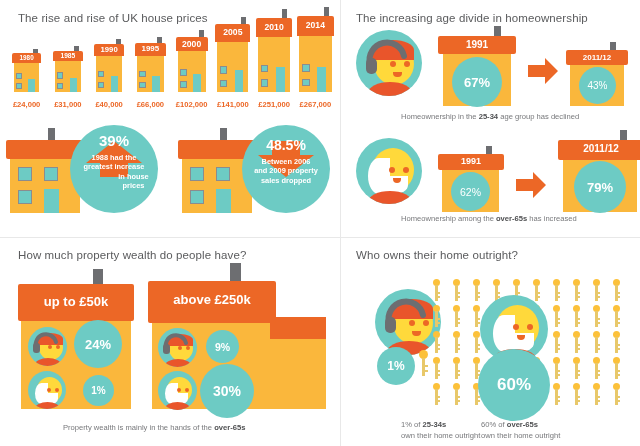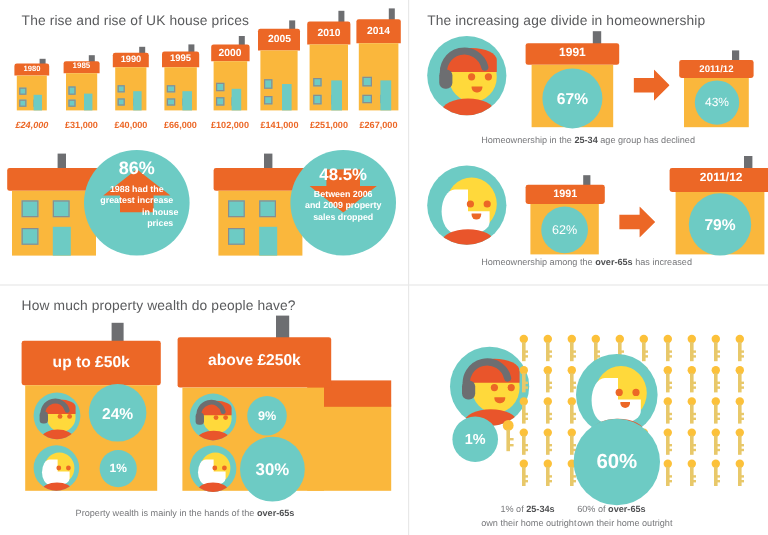--- a/index.html
+++ b/index.html
@@ -101,21 +101,21 @@
     <div class="pricechart" id="pricechart">
         <div class="ph" style="left: 0px; width: 41.25px; height: 43.2894px;">
           <div class="chimney" style="left: 27.1406px; bottom: 38.2894px; height: 5.10762px;"></div>
           <div class="roof" style="left: 5.81678px; width: 29.6164px; height: 10.2152px; bottom: 29.0741px; font-size: 6.33345px; line-height: 10.2152px;">1980</div>
           <div class="body" style="left: 7.81678px; width: 25.6164px; height: 29.0741px;"></div>
           <div class="win" style="left: 9.815px; bottom: 2.90741px; width: 6.21945px; height: 6.21945px;"></div>
           <div class="win" style="left: 22.2539px; bottom: 2.90741px; width: 6.21945px; height: 6.21945px;"></div>
           <div class="win" style="left: 9.815px; bottom: 13.0343px; width: 6.21945px; height: 6.21945px;"></div>
           <div class="door" style="left: 22.2539px; bottom: 0px; width: 7.21945px; height: 13.0834px;"></div>
         </div>
-        <div class="price" style="left: 0px; width: 41.25px; font-style: italic;">£24,000</div>
+        <div class="price" style="left: 0px; width: 41.25px;">£24,000</div>
         <div class="ph" style="left: 41.25px; width: 41.25px; height: 45.2981px;">
           <div class="chimney" style="left: 27.189px; bottom: 40.2981px; height: 5.36875px;"></div>
           <div class="roof" style="left: 5.70684px; width: 29.8363px; height: 10.7375px; bottom: 30.5606px; font-size: 6.65726px; line-height: 10.7375px;">1985</div>
           <div class="body" style="left: 7.70684px; width: 25.8363px; height: 30.5606px;"></div>
           <div class="win" style="left: 9.73474px; bottom: 3.05606px; width: 6.26563px; height: 6.26563px;"></div>
           <div class="win" style="left: 22.266px; bottom: 3.05606px; width: 6.26563px; height: 6.26563px;"></div>
           <div class="win" style="left: 9.73474px; bottom: 13.3777px; width: 6.26563px; height: 6.26563px;"></div>
           <div class="door" style="left: 22.266px; bottom: 0px; width: 7.26563px; height: 13.7523px;"></div>
         </div>
         <div class="price" style="left: 41.25px; width: 41.25px;">£31,000</div>
@@ -187,21 +187,21 @@
       <div class="bd" style="left:4px; top:31px; width:70px; height:54px;"></div>
       <div class="w" style="left:12px; top:39px; width:14px; height:14px;"></div>
       <div class="w" style="left:38px; top:39px; width:14px; height:14px;"></div>
       <div class="w" style="left:12px; top:62px; width:14px; height:14px;"></div>
       <div class="dr" style="left:38px; top:61px; width:15px; height:24px;"></div>
     </div>
     <div class="teal-circle" id="fact1" style="left:70px; top:125px; width:88px; height:88px;">
       <svg width="60" height="36" viewBox="0 0 60 36" style="position:absolute;left:14px;top:16px;">
         <polygon points="30,0 58,22 44,22 44,36 16,36 16,22 2,22" fill="#ec6726"></polygon>
       </svg>
-      <div class="tc-big-num" style="position:relative; z-index:2; font-size:15px; margin-top:-16px;">86%</div>
+      <div class="tc-big-num" style="position:relative; z-index:2; font-size:15px; margin-top:-16px;">39%</div>
       <div class="tc-sub" style="position:relative; z-index:2; font-size:7.4px; margin-top:4px;">1988 had the</div>
       <div class="tc-sub" style="position:relative; z-index:2; font-size:7.4px;">greatest increase</div>
       <div class="tc-sub" style="position:relative; z-index:2; font-size:7.4px;margin-left:39px;">in house prices</div>
     </div>
 
     <div class="bighouse" id="bh2" style="left:178px; top:128px; width:78px; height:85px;">
       <div class="chim" style="left:42px; top:0; height:16px;"></div>
       <div class="rf" style="left:0; top:12px; width:78px; height:19px; border-radius:2px;"></div>
       <div class="bd" style="left:4px; top:31px; width:70px; height:54px;"></div>
       <div class="w" style="left:12px; top:39px; width:14px; height:14px;"></div>
@@ -371,20 +371,21 @@
         <span style="font-size:14px; font-weight:bold;">30%</span>
       </div>
     </div>
 
     <div class="caption" style="left:18px; top:186px;">
       <span>Property wealth is mainly in the hands of the </span><b>over-65s</b>
     </div>
   </div>
 
   <div class="panel" id="panel-4">
+    <div class="panel-title">Who owns their home outright?</div>
 
     <div class="avatar" style="left:35px; top:52px; width:66px; height:66px;">
       <div class="av-face" style="left:18px; top:13px; width:40px; height:42px;"></div>
       <div class="av-hair" style="left:16px; top:10px; width:42px; height:20px;"></div>
       <div class="av-eye" style="left:34px; top:31px; width:6px; height:6px;"></div>
       <div class="av-eye" style="left:48px; top:31px; width:6px; height:6px;"></div>
       <div class="av-mouth" style="left:37px; top:42px; width:9px; height:5px; border-radius:0 0 4px 4px;"></div>
       <svg width="66" height="66" style="position:absolute;left:0;top:0;">
         <path d="M14 34 A17 17 0 0 1 48 26" stroke="#6d6e71" stroke-width="6" fill="none" stroke-linecap="round"></path>
         <rect x="10" y="28" width="11" height="16" rx="5" fill="#6d6e71"></rect>
@@ -393,21 +394,21 @@
     </div>
     <div class="teal-circle" style="left:37px; top:110px; width:38px; height:38px;">
       <span style="font-size:12px; font-weight:bold;">1%</span>
     </div>
     <div class="single-key" style="left:78px; top:113px;">
       <div class="kh"></div>
       <div class="ks"></div>
       <div class="kt1"></div>
       <div class="kt2"></div>
     </div>
-    <div class="caption" style="left:16px; top:183px;margin-left:16px;">
+    <div class="caption" style="left:16px; top:183px;">
       <span>1% of </span><b>25-34s</b>
     </div>
     <div class="caption" style="left:16px; top:194px;">own their home outright</div>
 
     <div class="keygrid" id="keygrid" style="left:88px; top:40px; width:200px; height:130px;">
         <div class="key" style="left: 4px; top: 2px;">
           <div class="kh"></div>
           <div class="ks"></div>
           <div class="kt1"></div>
           <div class="kt2"></div>

